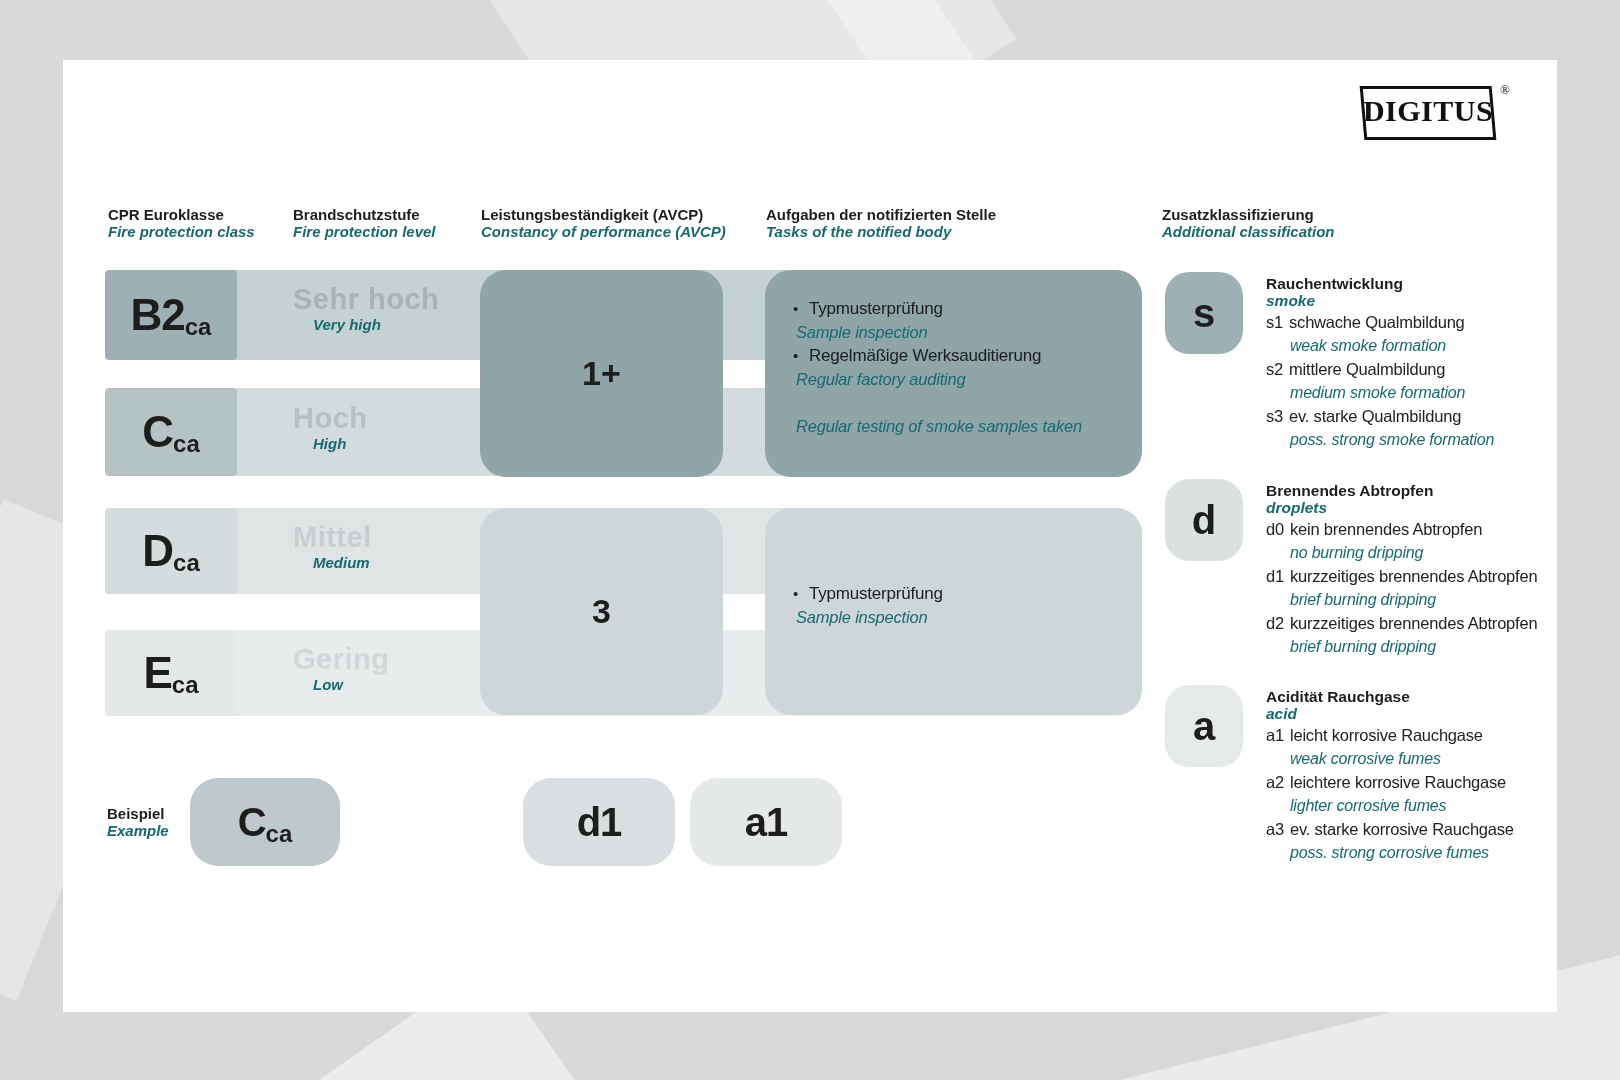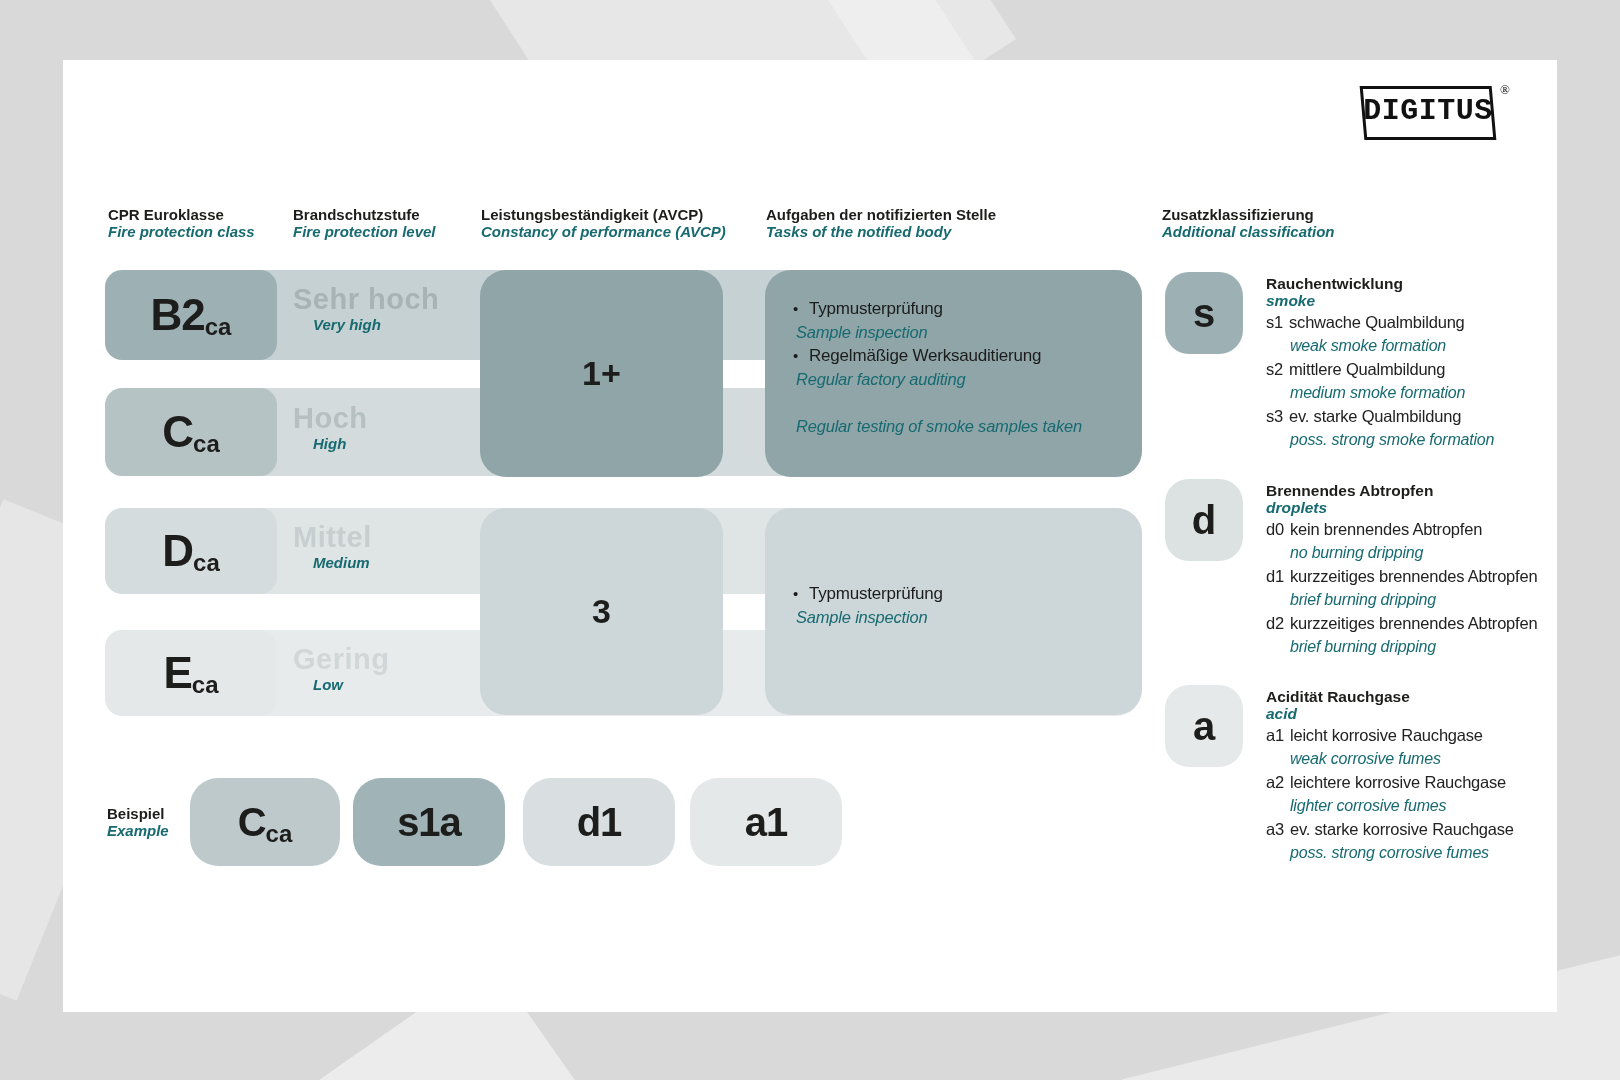--- a/index.html
+++ b/index.html
@@ -25,21 +25,21 @@
   .f4{left:-90px;top:520px;width:200px;height:460px;background:rgba(255,255,255,.35);transform:rotate(22deg);}
   .f5{left:300px;top:1020px;width:260px;height:160px;background:rgba(255,255,255,.5);transform:rotate(-35deg);}
   .card{position:absolute;left:63px;top:60px;width:1494px;height:952px;background:var(--card);}
 
   
   .hdr-de{position:absolute;font-size:15px;font-weight:bold;color:var(--ink);white-space:nowrap;}
   .hdr-en{position:absolute;font-size:15px;font-weight:bold;font-style:italic;color:var(--teal);white-space:nowrap;}
 
   
   .band{position:absolute;left:105px;width:1037px;border-radius:26px;}
-  .class-badge{position:absolute;left:105px;width:172px;border-radius:17px;display:flex;align-items:center;justify-content:center;color:var(--ink);font-weight:bold;font-size:44px;letter-spacing:-1px;}
+  .class-badge{position:absolute;left:105px;width:132px;border-radius:4px;display:flex;align-items:center;justify-content:center;color:var(--ink);font-weight:bold;font-size:44px;letter-spacing:-1px;}
   .sub{font-size:24px;position:relative;bottom:-12px;letter-spacing:0;}
   .lvl-de{position:absolute;left:293px;font-size:29px;font-weight:bold;letter-spacing:.5px;white-space:nowrap;}
   .lvl-en{position:absolute;left:293px;font-size:15px;font-weight:bold;font-style:italic;color:var(--teal);white-space:nowrap;margin-left:20px;}
 
   
   .block{position:absolute;border-radius:26px;}
   .avcp{left:480px;width:243px;display:flex;align-items:center;justify-content:center;font-size:34px;font-weight:bold;color:var(--ink);}
   .tasks{left:765px;width:377px;}
   .task-line{position:absolute;left:780px;font-size:17px;color:#1c1c1c;white-space:nowrap;letter-spacing:-.2px;margin-left:13px;}
   .task-line .bullet{display:inline-block;width:16px;font-size:15px;}
@@ -54,21 +54,21 @@
   .addl-en{position:absolute;left:1290px;font-size:16px;font-style:italic;color:var(--teal);white-space:nowrap;letter-spacing:-.2px;}
 
   
   .ex-de{position:absolute;left:107px;top:805px;font-size:15px;font-weight:bold;color:var(--ink);}
   .ex-en{position:absolute;left:107px;top:822px;font-size:15px;font-weight:bold;font-style:italic;color:var(--teal);}
   .ex-badge{position:absolute;top:778px;height:88px;border-radius:28px;display:flex;align-items:center;justify-content:center;font-size:40px;font-weight:bold;color:var(--ink);letter-spacing:-1px;}
 
   
   .digitus{position:absolute;left:1362px;top:86px;width:132px;height:54px;}
   .digitus-frame{position:absolute;inset:0;border:3px solid #111;transform:skewX(5deg);}
-  .digitus-text{position:absolute;left:0;top:8px;width:100%;text-align:center;font-family:Liberation Mono, monospace;font-weight:bold;font-size:30px;color:#111;letter-spacing:.5px;}
+  .digitus-text{position:absolute;left:0;top:8px;width:100%;text-align:center;font-family:Liberation Serif, serif;font-weight:bold;font-size:30px;color:#111;letter-spacing:.5px;}
   .digitus-reg{position:absolute;left:138px;top:-4px;font-size:13px;color:#111;font-family:"Liberation Serif",serif;}
 
   
   .pecsi{position:absolute;left:1420px;top:968px;width:170px;height:100px;}
   .pecsi-w1{position:absolute;left:5px;top:30px;font-size:36px;font-weight:bold;color:var(--pblue);letter-spacing:1px;}
   .pecsi-w2{position:absolute;left:100px;top:30px;font-size:36px;font-weight:bold;color:var(--pblue);letter-spacing:1px;}
   .pecsi-tower{position:absolute;left:66px;top:2px;}
   .pecsi-line{position:absolute;left:5px;top:78px;width:158px;height:3px;background:var(--pnavy);}
   .pecsi-sub{position:absolute;left:5px;top:84px;width:158px;text-align:right;font-size:11px;font-weight:bold;color:var(--pnavy);}
 </style>
@@ -185,23 +185,20 @@
   <div class="addl-en" style="top:797px">lighter corrosive fumes</div>
   <div class="addl-item" style="top:820px"><span class="code">a3</span><span>ev. starke korrosive Rauchgase</span></div>
   <div class="addl-en" style="top:844px">poss. strong corrosive fumes</div>
 
   <div class="ex-de">Beispiel</div>
   <div class="ex-en">Example</div>
   <div class="ex-badge" style="left:190px;width:150px;background:var(--ex1)">
       <span>C</span>
       <span class="sub">ca</span>
     </div>
-  <div class="ex-badge" style="left:353px;width:152px;background:var(--ex2)">
-      <span>s1a</span>
-    </div>
   <div class="ex-badge" style="left:523px;width:152px;background:var(--ex3)">
       <span>d1</span>
     </div>
   <div class="ex-badge" style="left:690px;width:152px;background:var(--ex4)">
       <span>a1</span>
     </div>
 
 </div>
 
 </body></html>

